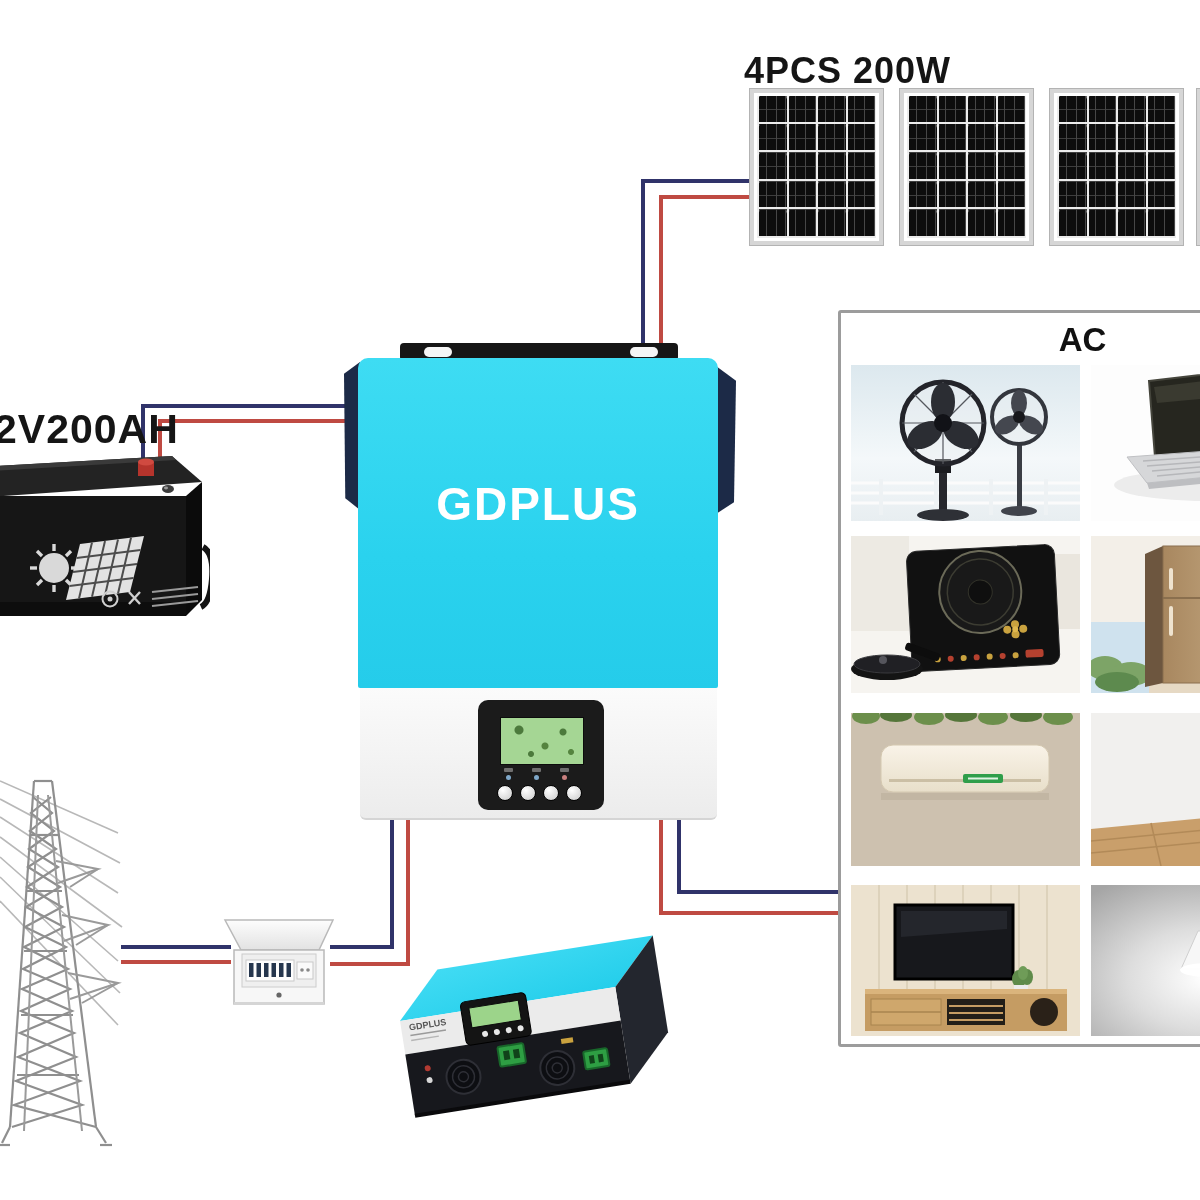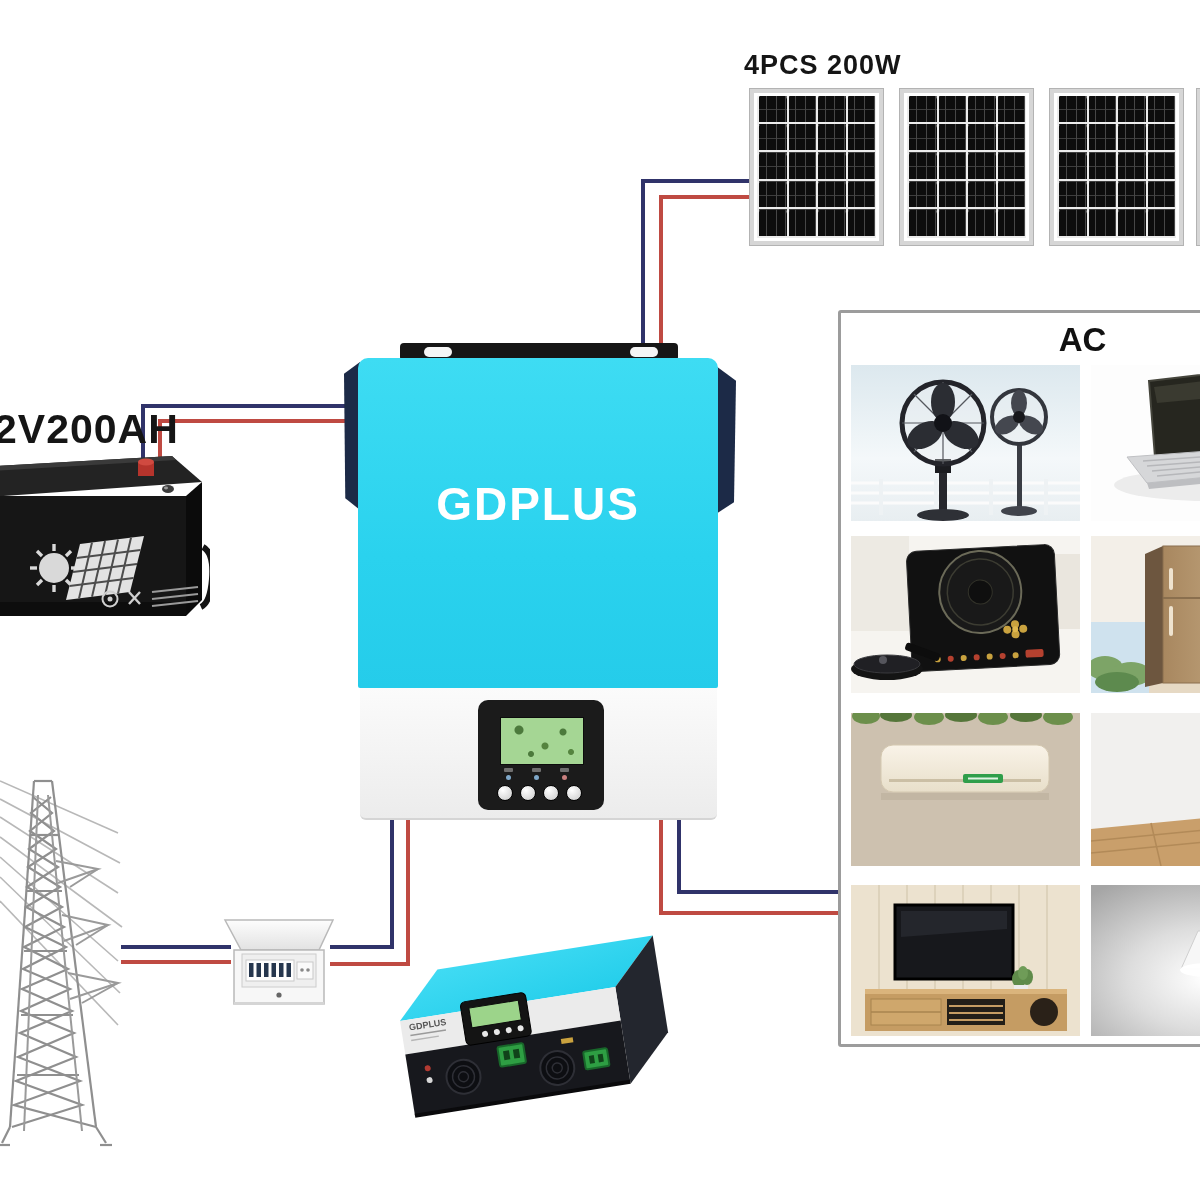--- a/index.html
+++ b/index.html
@@ -1,21 +1,21 @@
 <!DOCTYPE html>
 <html><head>
 <meta charset="utf-8">
 <style>
   html,body{margin:0;padding:0;background:#fff;}
   #stage{position:relative;width:1200px;height:1200px;background:#fff;overflow:hidden;
          font-family:"Liberation Sans",sans-serif;}
 
   
   .big-label{position:absolute;font-weight:bold;color:#151515;white-space:nowrap;}
-  #solar-label{left:744px;top:50px;font-size:27px;letter-spacing:1px;}
+  #solar-label{left:744px;top:50px;font-size:36px;letter-spacing:1px;}
   #battery-label{left:-6px;top:406px;font-size:41px;letter-spacing:1px;}
   #ac-title{position:absolute;left:0;top:8px;width:100%;text-align:center;
             font-size:33px;font-weight:bold;color:#111;}
 
   
   .wire{position:absolute;}
   .wire-blue{background:#30336a;}
   .wire-red{background:#bf4a42;}
 
   

